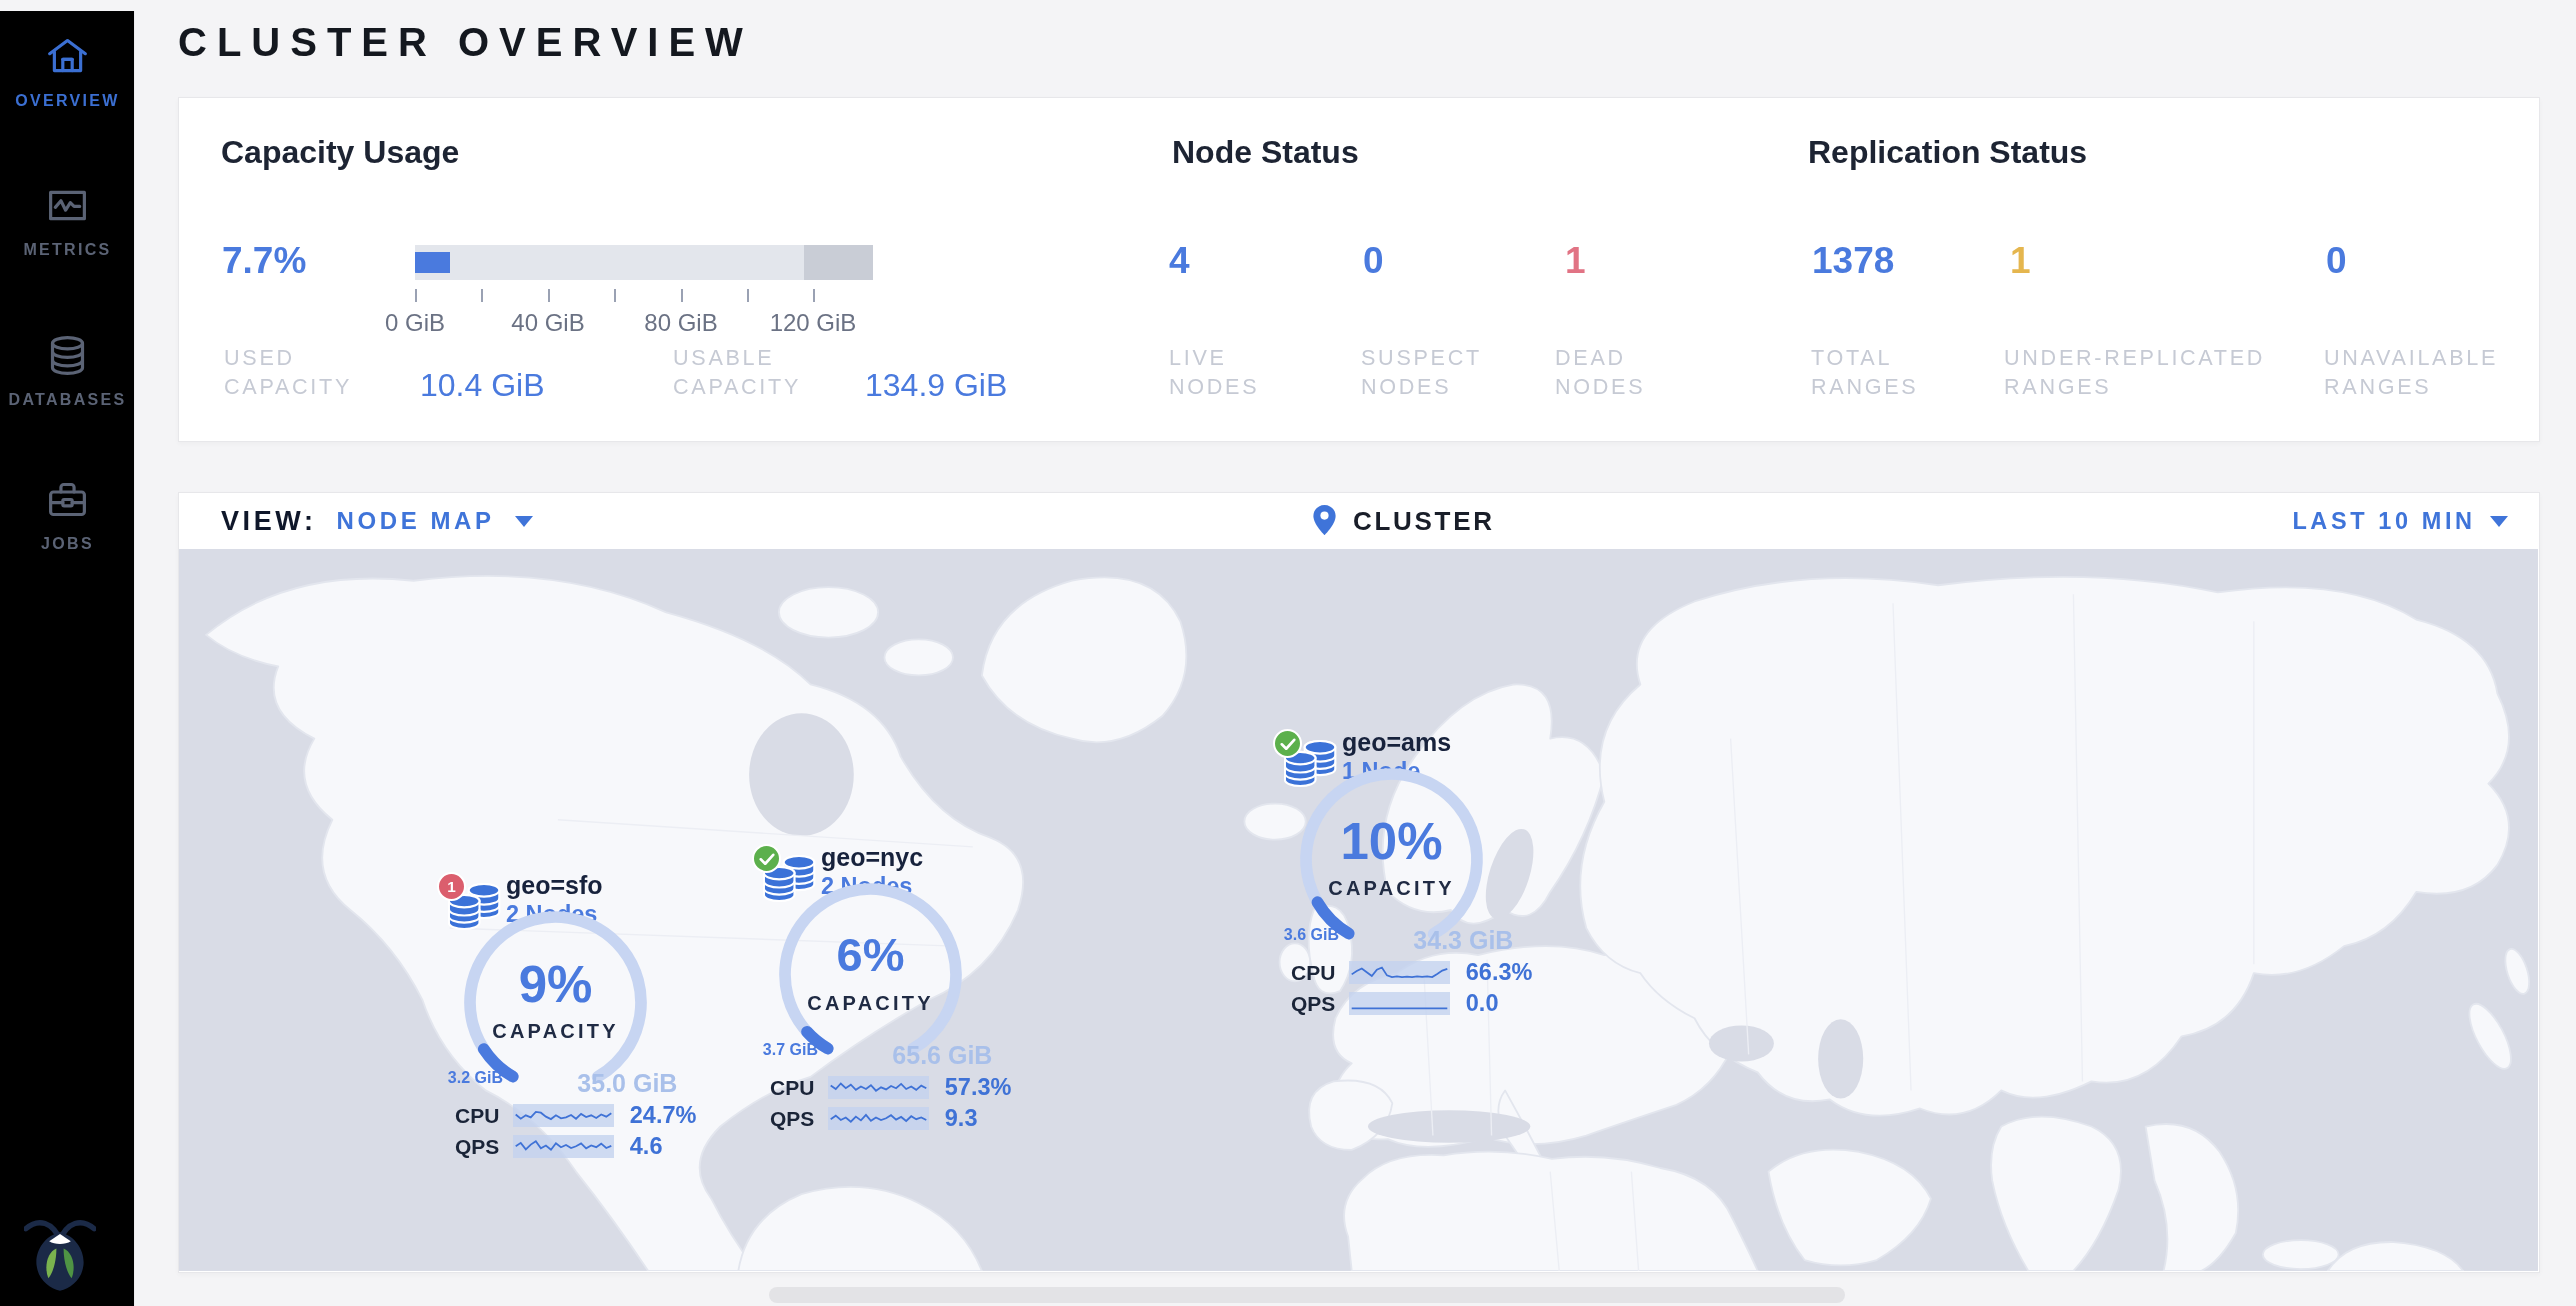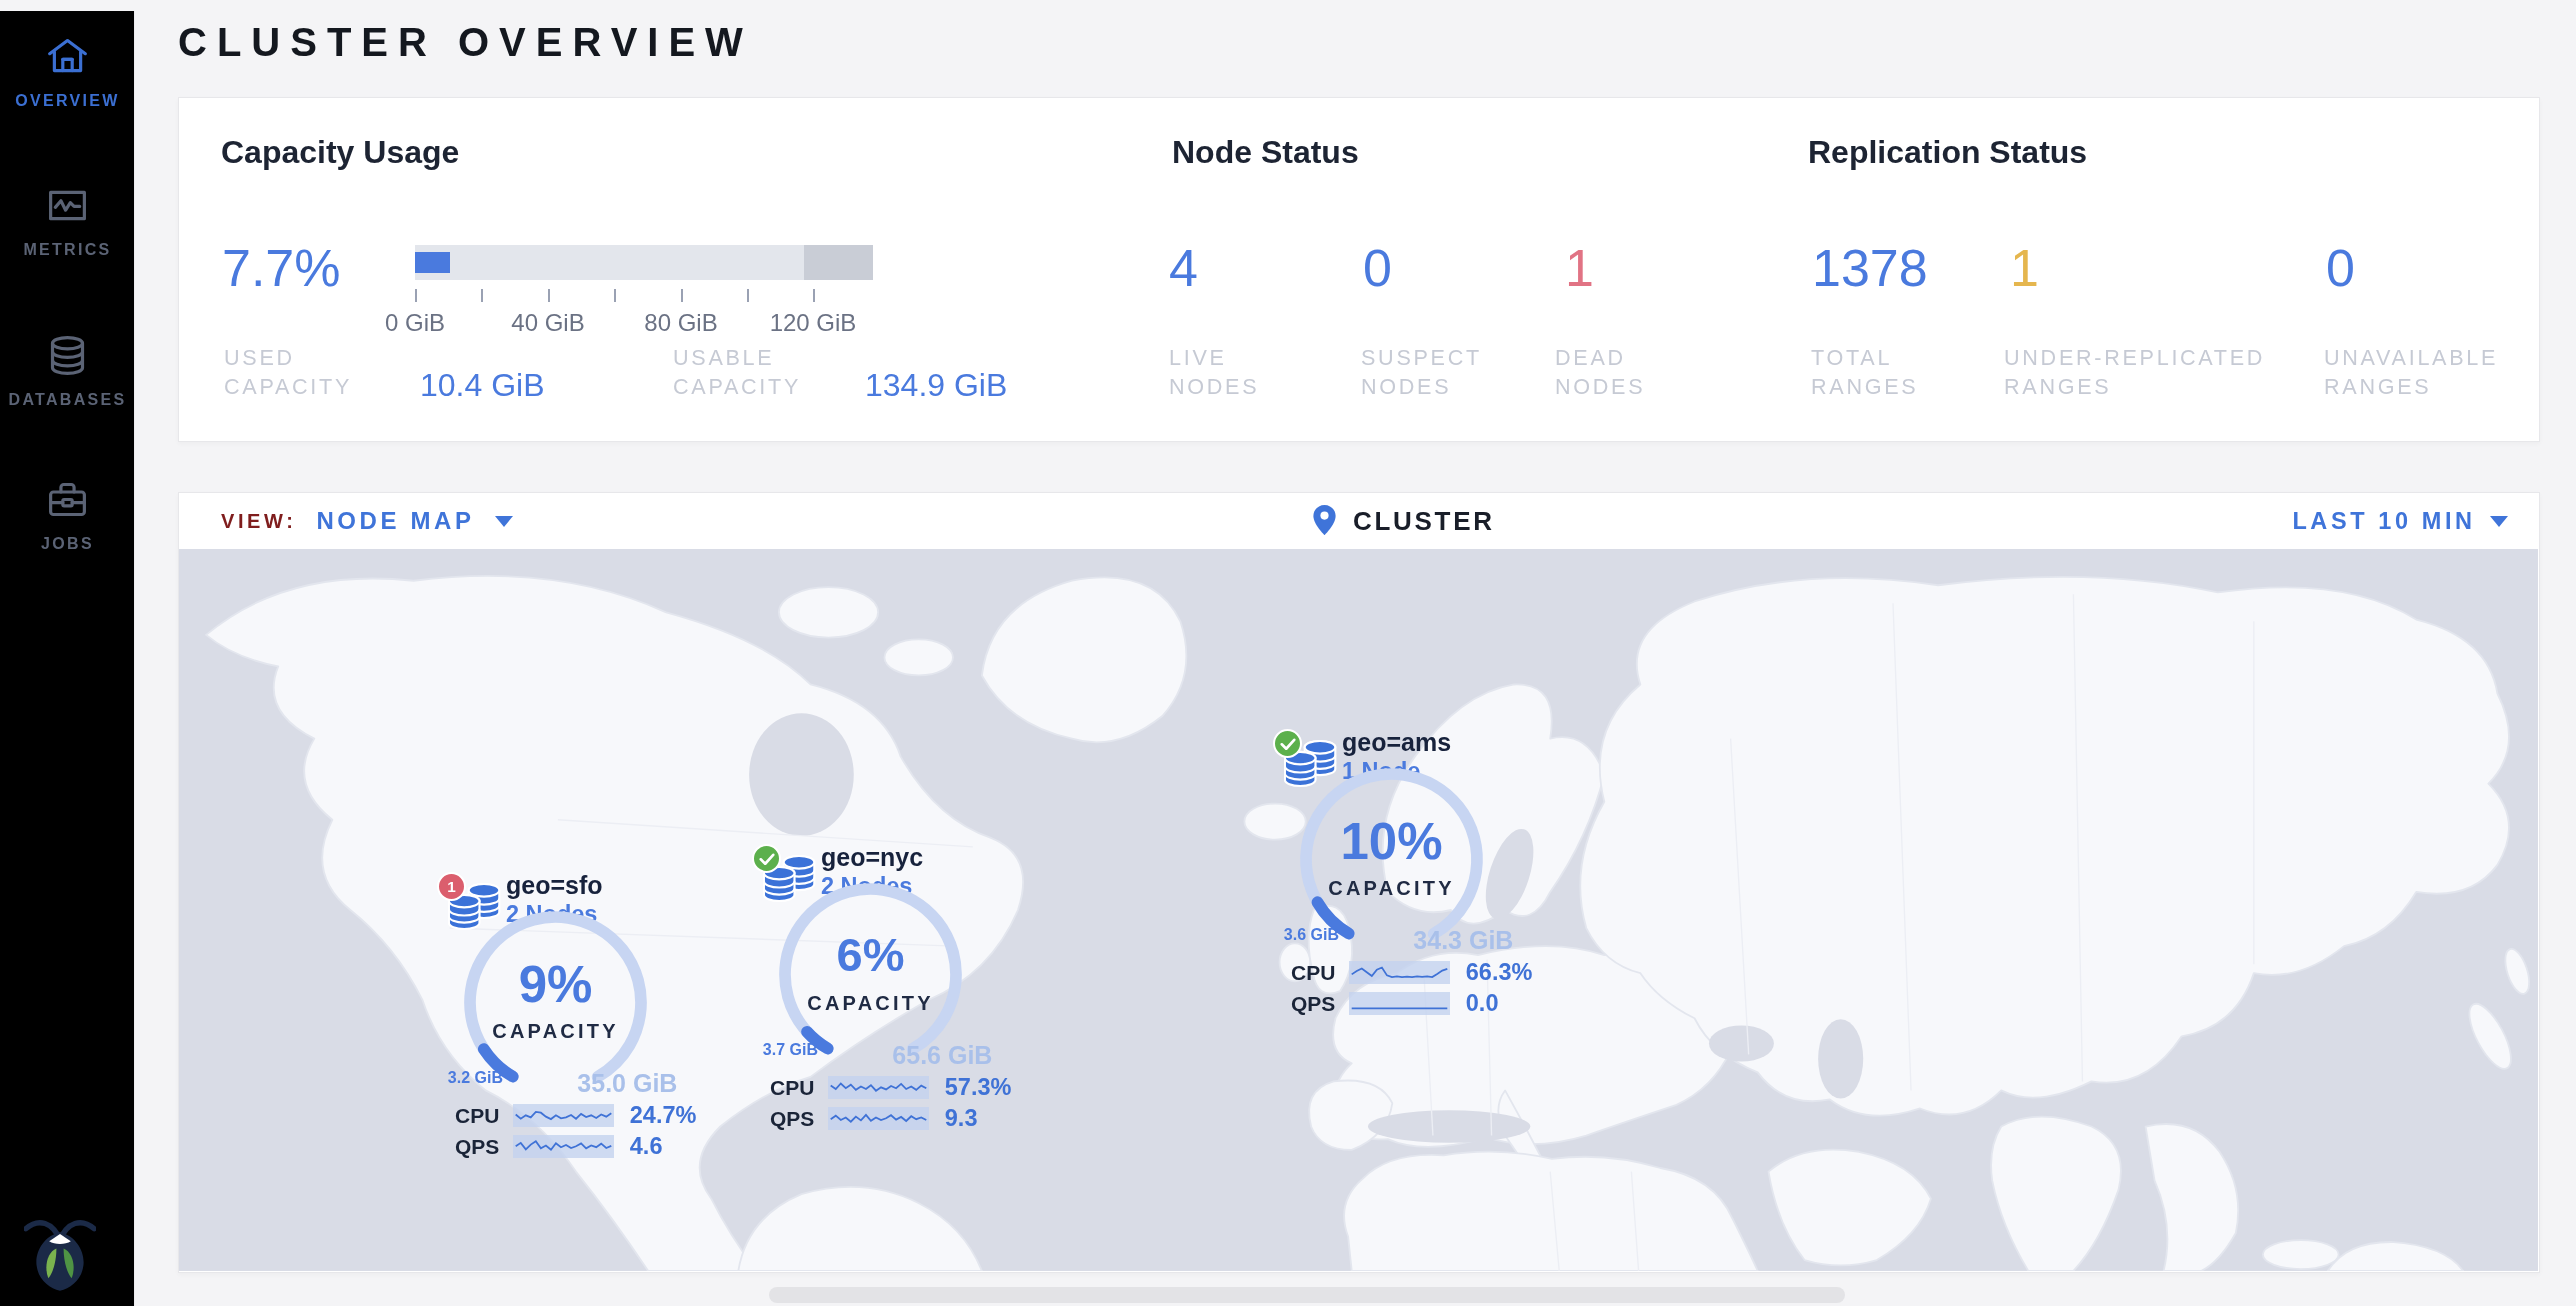--- a/index.html
+++ b/index.html
@@ -16,40 +16,40 @@
 
   
   .page-title { position:absolute; left:178px; top:20px; font-size:40px; font-weight:600; letter-spacing:10px; color:#14181f; }
 
   
   .card { position:absolute; background:#ffffff; border:1.8px solid #e7e7ea; box-shadow:0 1.8px 4.5px rgba(0,0,0,0.03); }
   .summary-card { left:178px; top:97px; width:2362px; height:345px; }
   .mapview-card { left:178px; top:492px; width:2362px; height:781px; }
 
   .card-title { position:absolute; font-size:32px; font-weight:600; color:#1d2433; }
-  .big-num { position:absolute; font-size:52px; font-weight:400; line-height:1; }
+  .big-num { position:absolute; font-size:37px; font-weight:700; line-height:1; }
   .c-blue { color:#4a7ade; }
   .c-red  { color:#e17384; }
   .c-yellow { color:#e5b64e; }
   .caps-label { position:absolute; font-size:21.6px; font-weight:400; letter-spacing:2.7px; color:#c6cad4; line-height:29px; }
   .metric-value { position:absolute; font-size:32px; font-weight:400; color:#4a7ade; }
 
   
   .bar-wrap { position:absolute; left:236px; top:147px; width:458px; height:35px; background:#e3e6ec; }
   .bar-fill { position:absolute; left:0; top:7.2px; height:21px; background:#4a7ade; }
   .bar-reserved { position:absolute; top:0; right:0; height:35px; background:#c9cdd6; left:85%; }
   .bar-ticks { position:absolute; left:236px; top:191px; width:458px; height:12.6px; }
   .bar-ticks .tick { position:absolute; top:0; width:1.8px; height:12.6px; background:#9aa1b3; }
   .bar-ticklabels { position:absolute; left:236px; top:211px; width:505px; height:27px; }
   .bar-ticklabels span { position:absolute; top:0; width:108px; text-align:center; font-size:24px; color:#6b7284; }
 
   
   .viewbar { position:absolute; left:0; top:0; width:100%; height:56px; background:#fff; }
   .view-left { position:absolute; left:42px; top:0; height:56px; display:flex; align-items:center; gap:20px; }
-  .view-label { font-size:20px; font-weight:600; letter-spacing:3.6px; color:#7f1d1d; }
+  .view-label { font-size:27px; font-weight:600; letter-spacing:3.6px; color:#0f172a; }
   .view-value { font-size:24px; font-weight:700; letter-spacing:3.6px; color:#3f74d9; cursor:pointer; }
   .caret { width:0; height:0; border-left:9px solid transparent; border-right:9px solid transparent; border-top:11.7px solid #3f74d9; display:inline-block; }
   .view-center { position:absolute; left:1133px; top:0; height:56px; display:flex; align-items:center; gap:16px; }
   .cluster-label { font-size:26px; font-weight:600; letter-spacing:2.7px; color:#191e29; }
   .view-right { position:absolute; right:31px; top:0; height:56px; display:flex; align-items:center; gap:14.4px; cursor:pointer; }
   .time-label { font-size:23.5px; font-weight:600; letter-spacing:3.6px; color:#3f74d9; }
 
   
   .map-area { position:absolute; left:0; top:56px; width:2359px; height:722px; background:#d9dce6; overflow:hidden; }
   .map-svg { position:absolute; left:0; top:0; }

